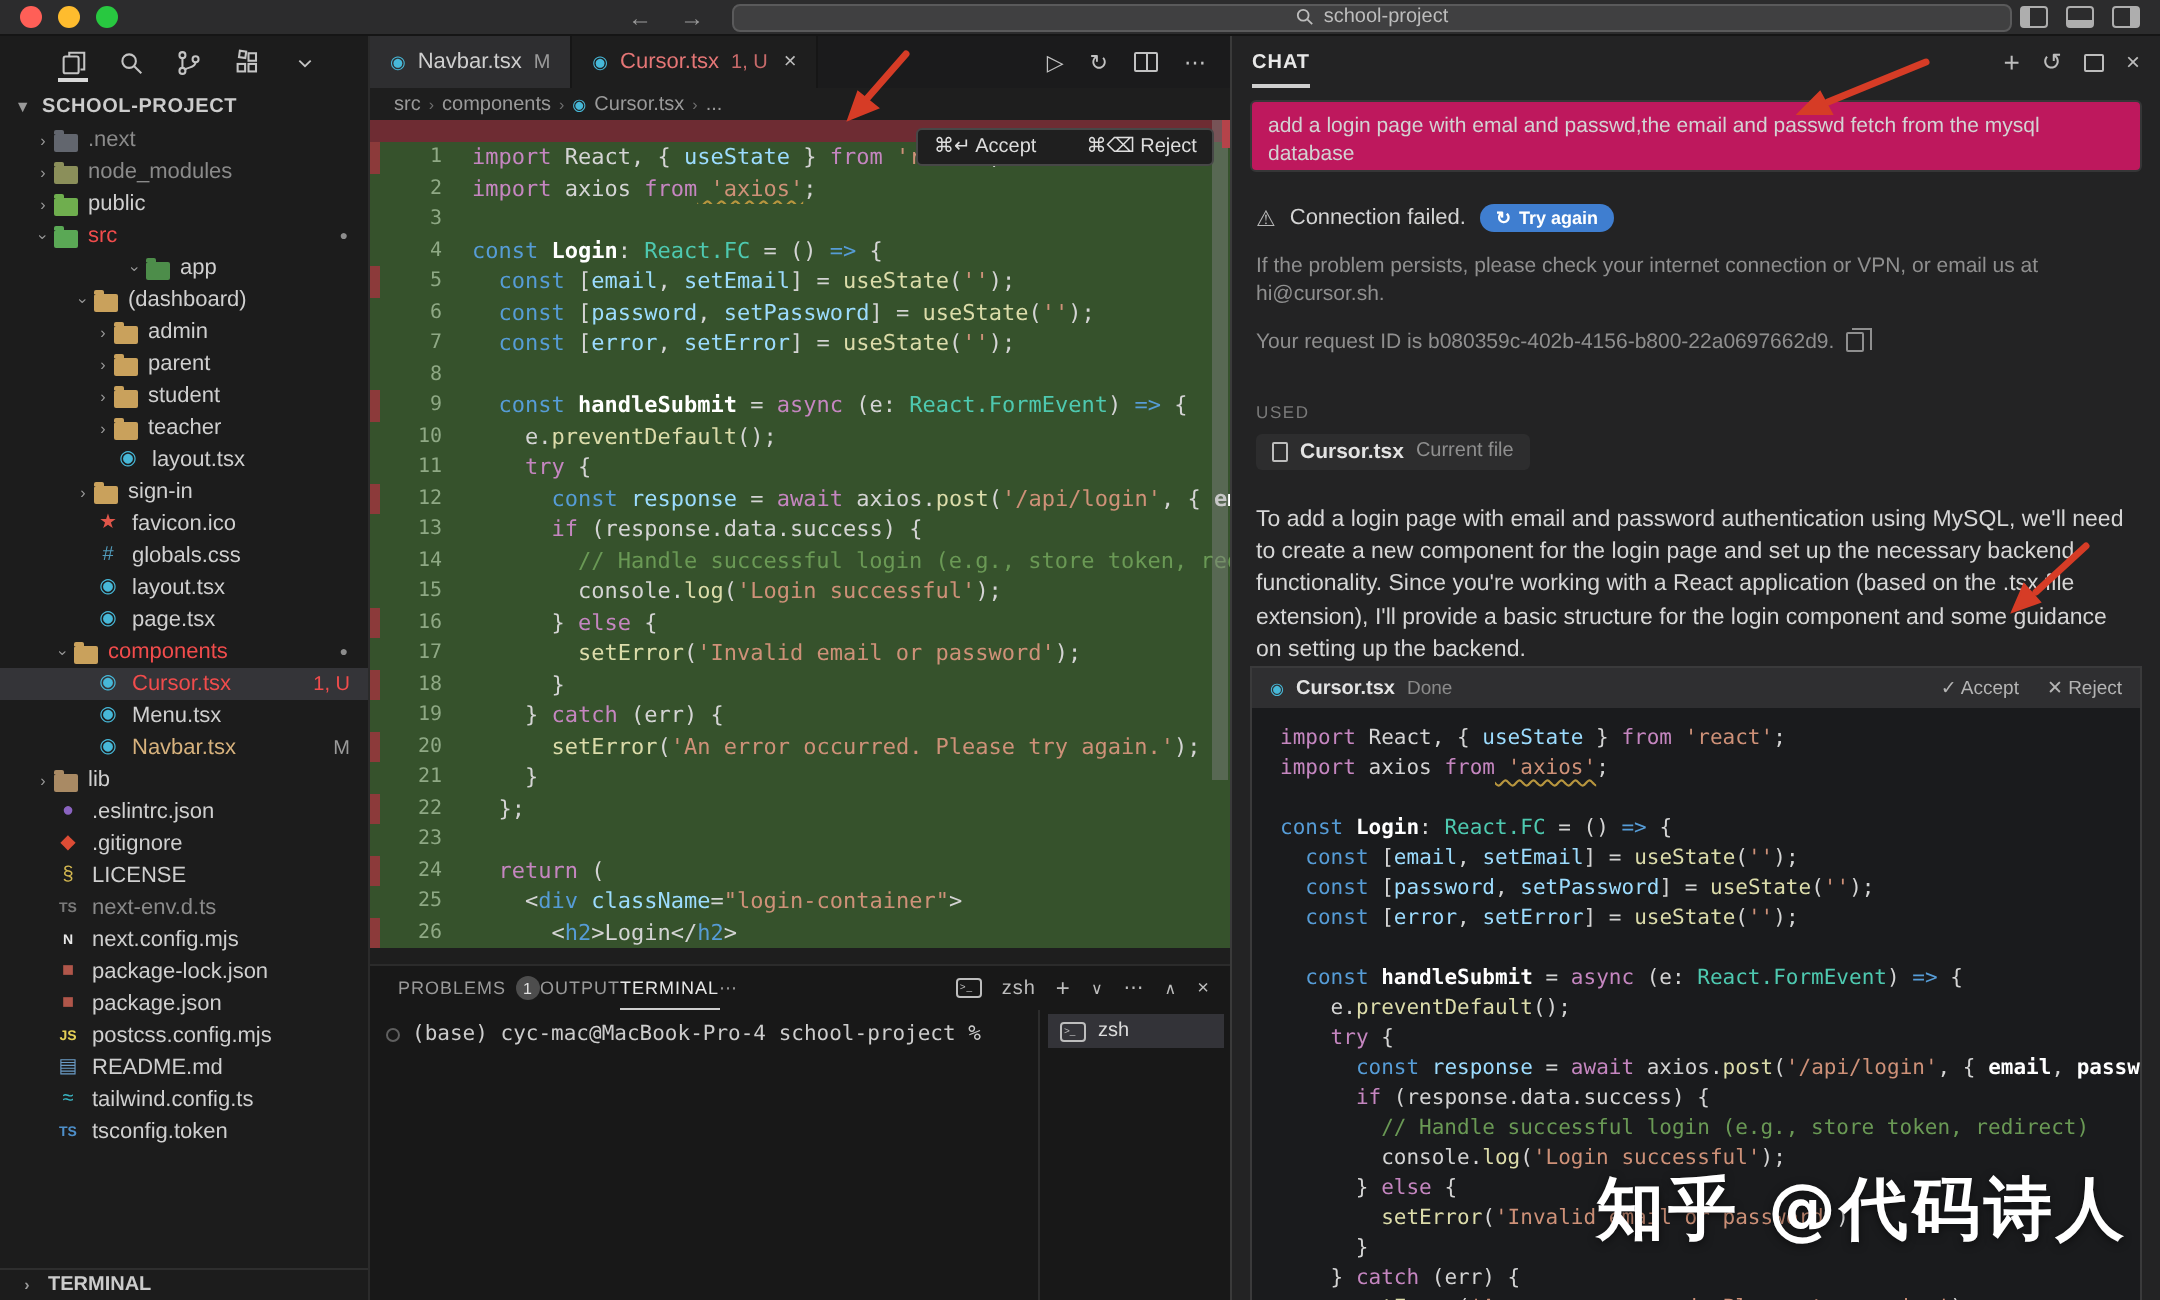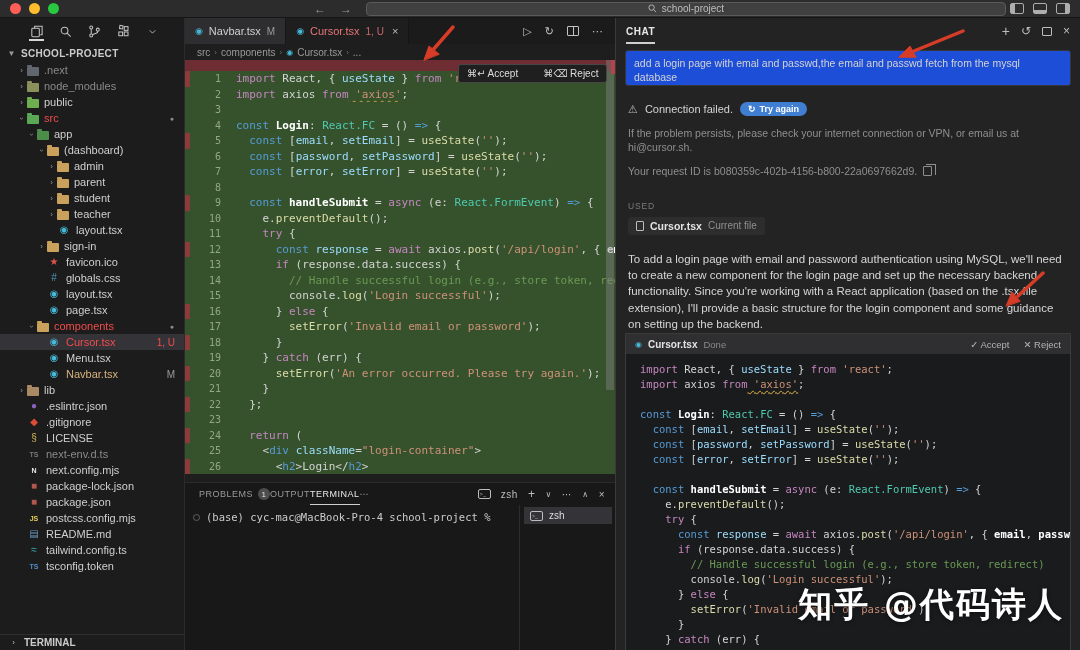--- a/index.html
+++ b/index.html
@@ -93,21 +93,21 @@
   .zshlist{position:absolute;right:3px;top:2px;width:88px}
   .zshrow{display:flex;align-items:center;gap:6px;background:#333338;height:17px;padding-left:6px;font-size:10px;color:#dddddd}
   .pdivider{position:absolute;right:95px;top:0;bottom:0;width:1px;background:#2c2c2c}
 
   
   .chat{position:absolute;left:615px;top:18px;right:0;bottom:0;background:#232324;border-left:1px solid #3a3a3a;overflow:hidden}
   .chathead{height:26px;display:flex;align-items:center;padding:0 10px}
   .chattab{font-size:10px;font-weight:700;letter-spacing:.5px;color:#e8e8e8;height:100%;display:flex;align-items:center;box-shadow:inset 0 -2px 0 #cfcfcf}
   .chatbtns{margin-left:auto;display:flex;align-items:center;gap:11px;color:#bdbdbd;font-size:12px}
   .frameico{width:10px;height:9px;border:1px solid #bdbdbd;border-radius:1px}
-  .chatinput{margin:6px 9px 0 9px;height:36px;background:#1d4ed8;border:1px solid #363637;border-radius:3px;
+  .chatinput{margin:6px 9px 0 9px;height:36px;background:#be185d;border:1px solid #363637;border-radius:3px;
     padding:6px 8px;font-size:10.5px;color:#d3d3d3;line-height:1.3}
   .errow{display:flex;align-items:center;gap:7px;margin:16px 12px 0 12px;font-size:11px;color:#d4d4d4}
   .warnico{color:#b8b8b8;font-size:11px}
   .trybtn{display:inline-flex;align-items:center;gap:4px;background:#3f7ed0;color:#ffffff;font-size:9px;font-weight:600;
     border-radius:8px;padding:2px 8px;border:none}
   .dimtext{margin:10px 12px 0 12px;font-size:10.5px;color:#8f8f8f;line-height:1.35}
   .reqrow{display:flex;align-items:center;gap:6px}
   .copyico{width:9px;height:10px;border:1px solid #8f8f8f;border-radius:1px;position:relative;flex:none}
   .copyico::before{content:'';position:absolute;left:2px;top:-3px;width:9px;height:10px;border:1px solid #8f8f8f;border-left:none;border-bottom:none}
   .usedlbl{margin:22px 12px 0 12px;font-size:8.5px;letter-spacing:.8px;color:#7a7a7a}
@@ -222,21 +222,21 @@
           <span class="chev">›</span>
           <span class="ico folder" style="background: rgb(111, 174, 78);"></span>
           <span class="lbl">public</span>
         </div>
         <div class="trow err" style="padding-left: 16px;">
           <span class="chev open">›</span>
           <span class="ico folder" style="background: rgb(90, 168, 85);"></span>
           <span class="lbl">src</span>
           <span class="gdot">●</span>
         </div>
-        <div class="trow" style="padding-left: 26px;">
+        <div class="trow" style="padding-left: 26px; margin-left: 36px;">
           <span class="chev open">›</span>
           <span class="ico folder" style="background: rgb(77, 141, 74);"></span>
           <span class="lbl">app</span>
         </div>
         <div class="trow" style="padding-left: 36px;">
           <span class="chev open">›</span>
           <span class="ico folder" style="background: rgb(201, 161, 92);"></span>
           <span class="lbl">(dashboard)</span>
         </div>
         <div class="trow" style="padding-left: 46px;">

